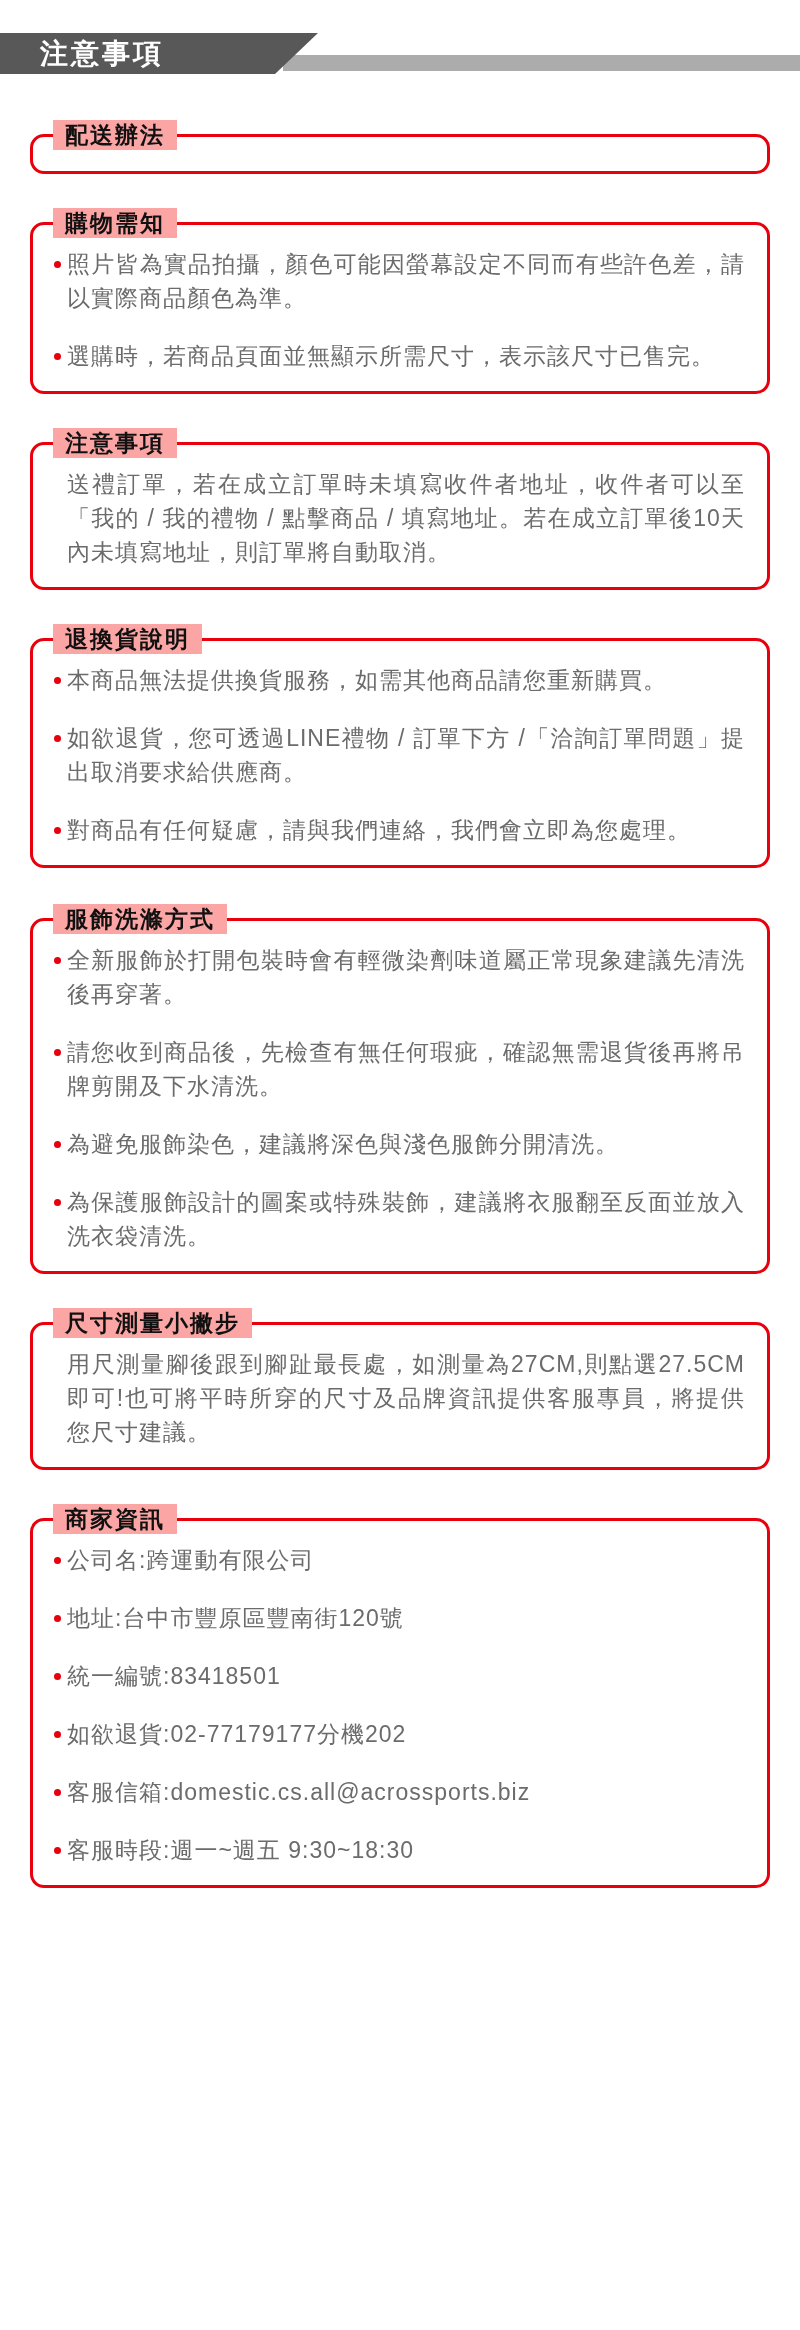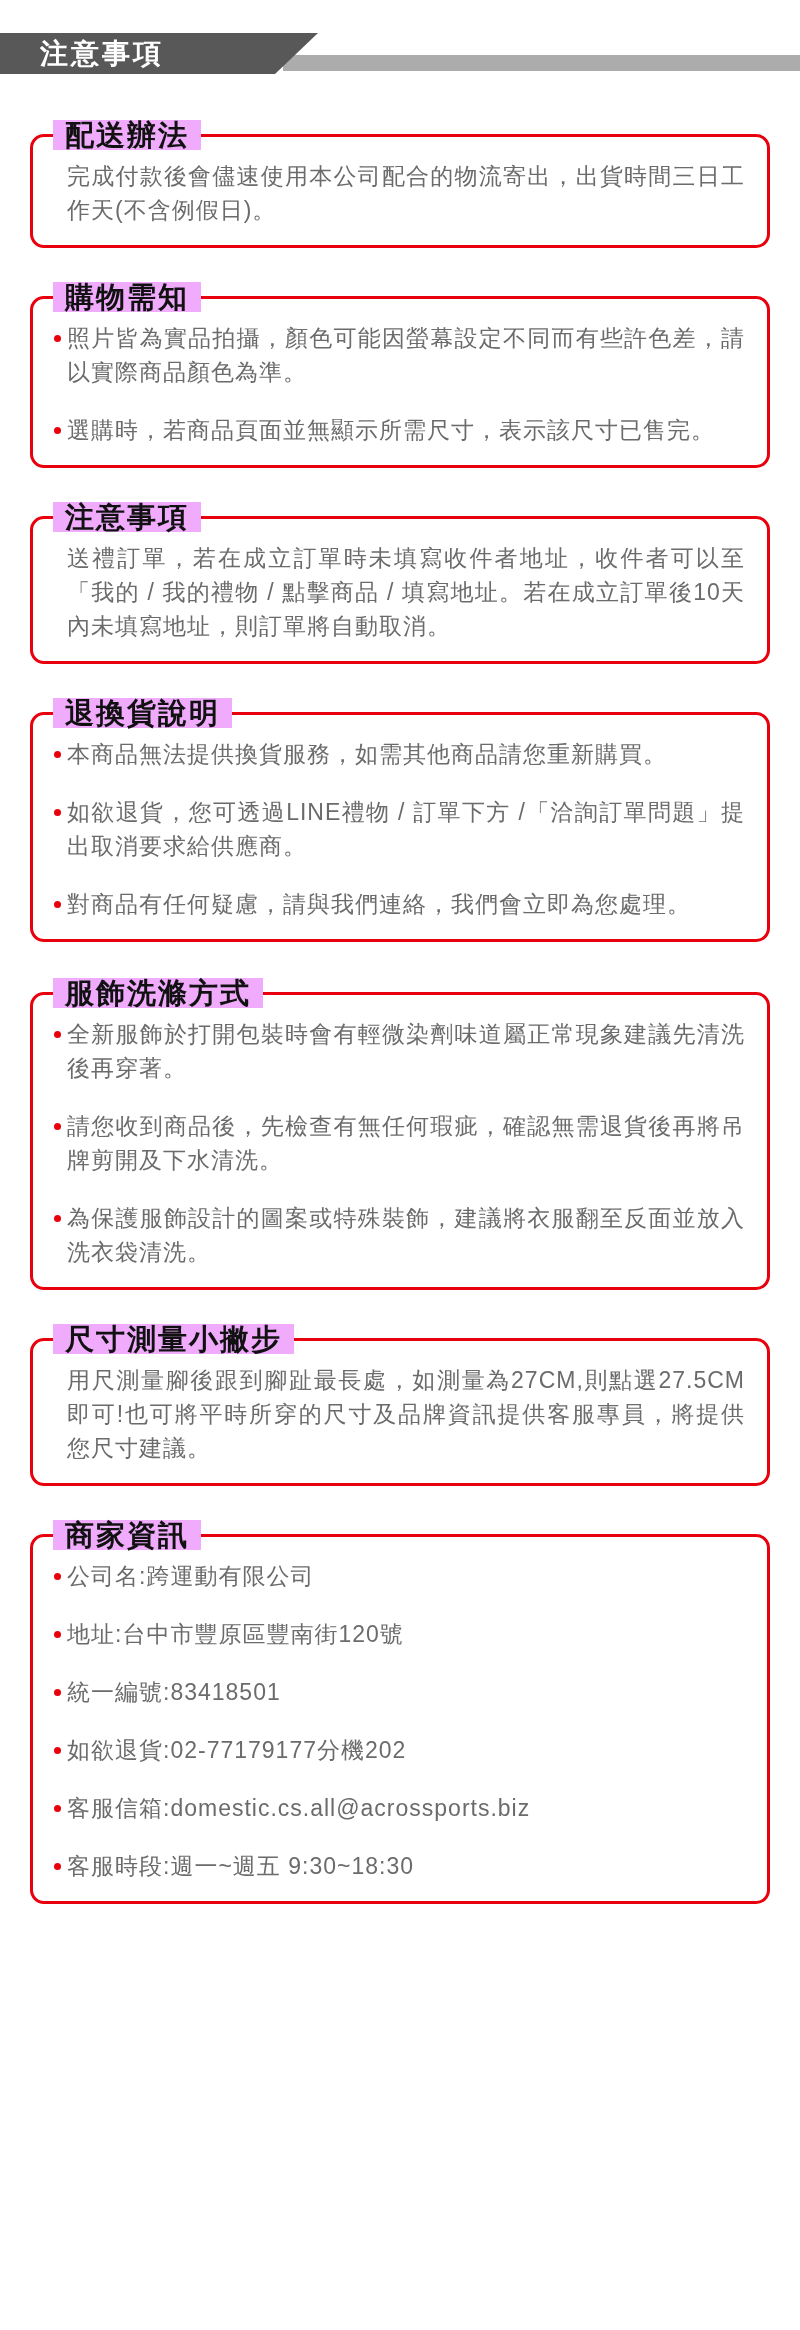--- a/index.html
+++ b/index.html
@@ -40,22 +40,22 @@
     border:3px solid var(--red);
     border-radius:14px;
     padding:16px 22px 18px 34px;
     margin-bottom:48px;
     background:#ffffff;
   }
   .notice-box:first-child{margin-top:60px;}
   .notice-box.gap-lg{margin-bottom:50px;}
   .box-title{
     position:absolute;top:-17px;left:20px;
-    background:#f0abfc;padding:0 12px;
-    font-size:29px;font-weight:bold;color:var(--title-black);
+    background:#fca5a5;padding:0 12px;
+    font-size:23px;font-weight:bold;color:var(--title-black);
     letter-spacing:2px;line-height:30px;white-space:nowrap;
   }
   .row{
     position:relative;
     color:var(--text-gray);
     font-size:23px;line-height:34px;
     letter-spacing:1px;
     text-align:justify;
     margin-top:24px;
   }
@@ -72,41 +72,41 @@
 <header class="banner">
   <div class="banner-light"></div>
   <div class="banner-dark">
     <span class="banner-title">注意事項</span>
   </div>
 </header>
 
 <main class="sections">
     <section class="notice-box">
       <h2 class="box-title">配送辦法</h2>
-      <p class="row">完成付款後會儘速使用本公司配合的物流寄出，出貨時間三日工作天(不含例假日)。</p>
     </section>
     <section class="notice-box">
       <h2 class="box-title">購物需知</h2>
       <p class="row"><span class="dot"></span><span>照片皆為實品拍攝，顏色可能因螢幕設定不同而有些許色差，請以實際商品顏色為準。</span></p>
       <p class="row"><span class="dot"></span><span>選購時，若商品頁面並無顯示所需尺寸，表示該尺寸已售完。</span></p>
     </section>
     <section class="notice-box">
       <h2 class="box-title">注意事項</h2>
       <p class="row">送禮訂單，若在成立訂單時未填寫收件者地址，收件者可以至「我的 / 我的禮物 / 點擊商品 / 填寫地址。若在成立訂單後10天內未填寫地址，則訂單將自動取消。</p>
     </section>
     <section class="notice-box gap-lg">
       <h2 class="box-title">退換貨說明</h2>
       <p class="row"><span class="dot"></span><span>本商品無法提供換貨服務，如需其他商品請您重新購買。</span></p>
       <p class="row"><span class="dot"></span><span>如欲退貨，您可透過LINE禮物 / 訂單下方 /「洽詢訂單問題」提出取消要求給供應商。</span></p>
       <p class="row"><span class="dot"></span><span>對商品有任何疑慮，請與我們連絡，我們會立即為您處理。</span></p>
     </section>
     <section class="notice-box">
       <h2 class="box-title">服飾洗滌方式</h2>
       <p class="row"><span class="dot"></span><span>全新服飾於打開包裝時會有輕微染劑味道屬正常現象建議先清洗後再穿著。</span></p>
       <p class="row"><span class="dot"></span><span>請您收到商品後，先檢查有無任何瑕疵，確認無需退貨後再將吊牌剪開及下水清洗。</span></p>
+      <p class="row"><span class="dot"></span><span>為避免服飾染色，建議將深色與淺色服飾分開清洗。</span></p>
       <p class="row"><span class="dot"></span><span>為保護服飾設計的圖案或特殊裝飾，建議將衣服翻至反面並放入洗衣袋清洗。</span></p>
     </section>
     <section class="notice-box">
       <h2 class="box-title">尺寸測量小撇步</h2>
       <p class="row">用尺測量腳後跟到腳趾最長處，如測量為27CM,則點選27.5CM即可!也可將平時所穿的尺寸及品牌資訊提供客服專員，將提供您尺寸建議。</p>
     </section>
     <section class="notice-box">
       <h2 class="box-title">商家資訊</h2>
       <p class="row"><span class="dot"></span><span>公司名:跨運動有限公司</span></p>
       <p class="row"><span class="dot"></span><span>地址:台中市豐原區豐南街120號</span></p>

